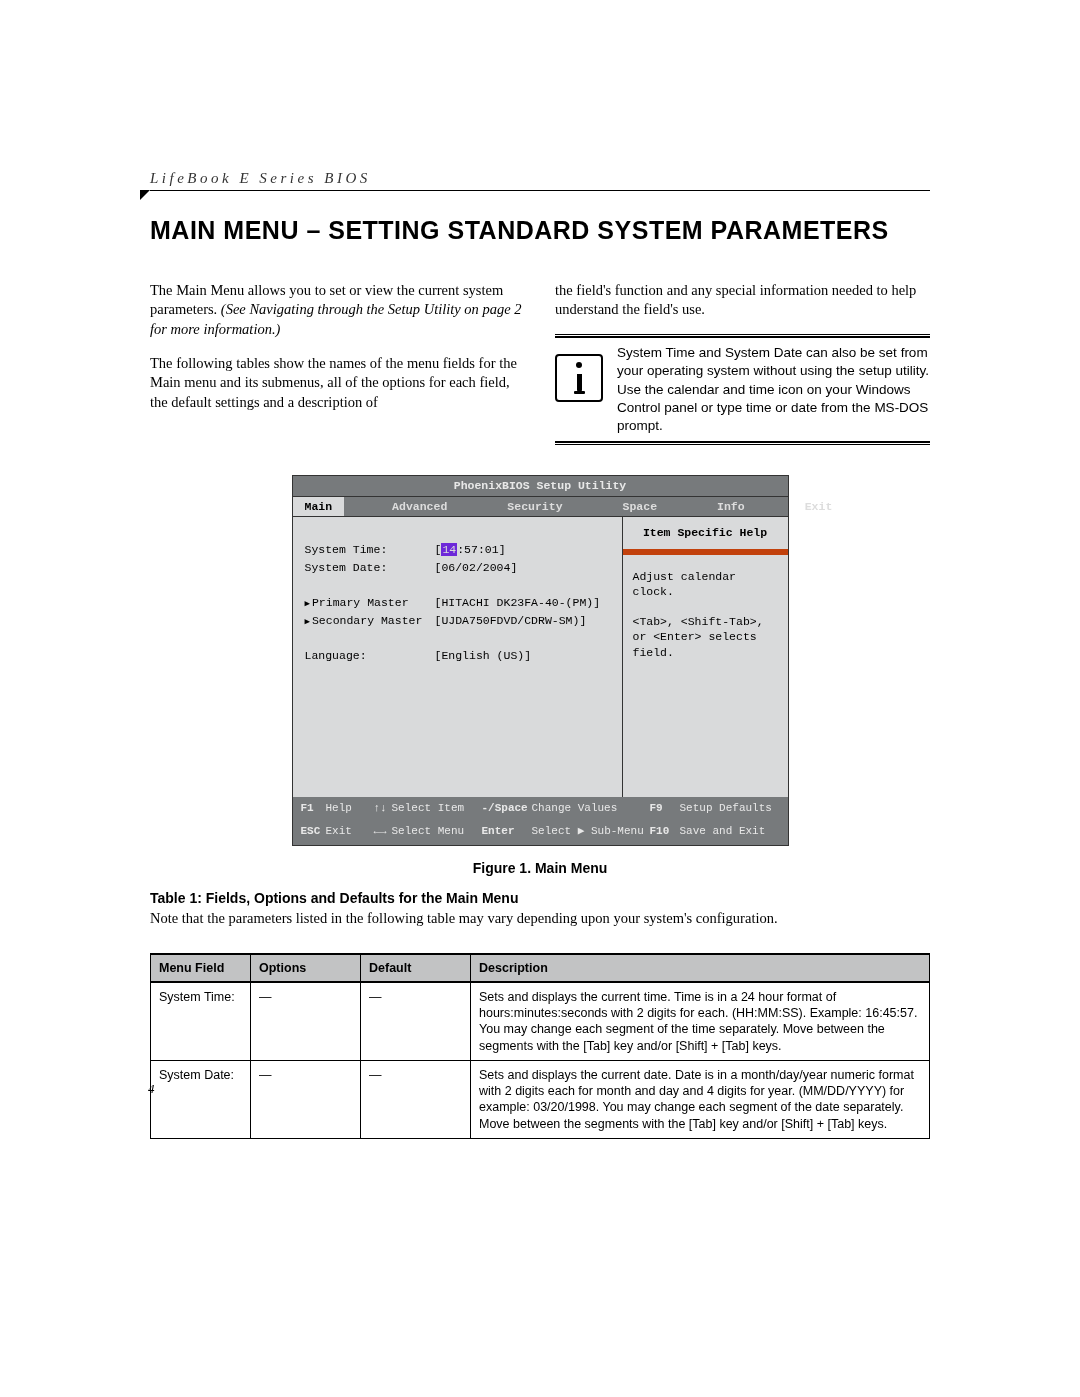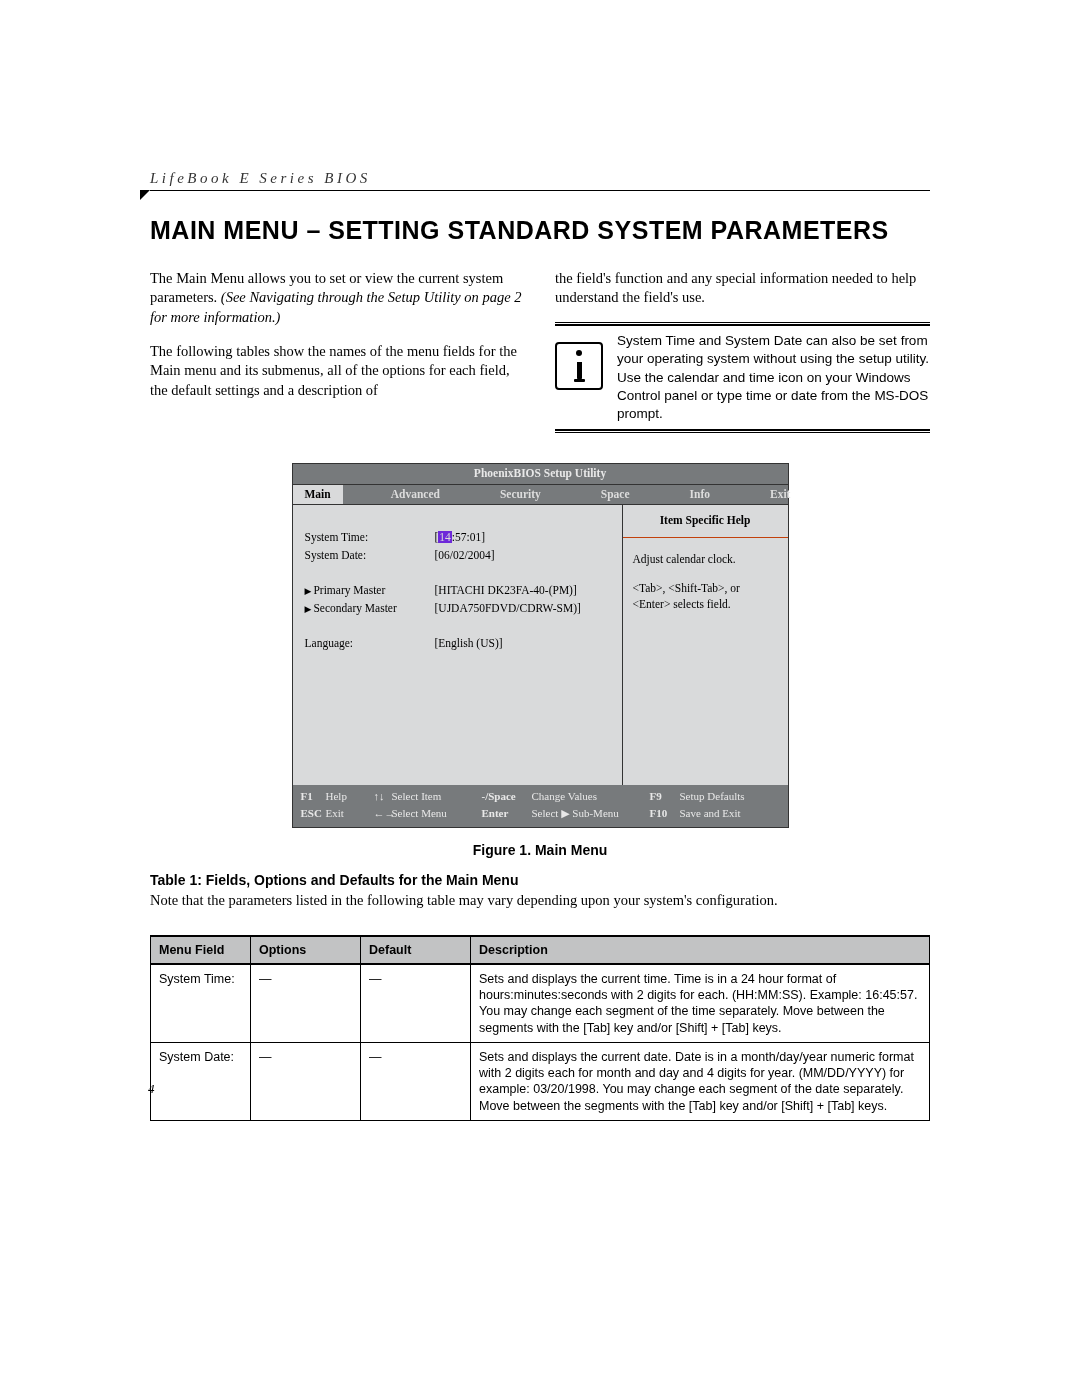--- a/index.html
+++ b/index.html
@@ -36,21 +36,21 @@
     width: 0;
     height: 0;
     border-top: 10px solid #000;
     border-right: 10px solid transparent;
   }
   h1.main-title {
     font-family: 'Helvetica Neue', Arial, sans-serif;
     font-weight: 700;
     font-size: 25px;
     letter-spacing: 0.5px;
-    margin: 25px 0 9px 0;
+    margin: 25px 0 21px 0;
   }
   .two-col {
     display: flex;
     gap: 30px;
     font-size: 14.5px;
     line-height: 1.35;
   }
   .two-col .col {
     flex: 1;
   }
@@ -125,21 +125,21 @@
     border-bottom: 1px solid #000;
     padding-top: 1px;
     margin-top: 6px;
   }
 
   
   .bios {
     margin: 30px auto 0 auto;
     width: 495px;
     border: 1px solid #333;
-    font-family: Liberation Serif, serif;
+    font-family: Liberation Mono, monospace;
     font-size: 11.5px;
     line-height: 1.35;
     color: #000;
   }
   .bios-title {
     background: #777a7c;
     color: #e8e8e8;
     text-align: center;
     padding: 2px 0;
     font-weight: bold;
@@ -189,33 +189,33 @@
     margin-right: 2px;
   }
   .bios-right {
     width: 165px;
     padding: 0;
   }
   .bios-help-title {
     text-align: center;
     font-weight: bold;
     padding: 8px 16px;
-    border-bottom: 1px solid #c2410c;
+    border-bottom: 6px solid #c2410c;
   }
   .bios-help-body {
     padding: 14px 10px;
   }
   .bios-footer {
     background: #777a7c;
     color: #e8e8e8;
     font-weight: normal;
     padding: 4px 8px 6px 8px;
     display: grid;
     grid-template-columns: 25px 48px 18px 90px 50px 118px 30px auto;
-    row-gap: 2px;
+    row-gap: 8px;
     white-space: nowrap;
     font-size: 11px;
   }
   .bios-footer .k { font-weight: bold; }
 
   .figure-caption {
     text-align: center;
     font-family: 'Helvetica Neue', Arial, sans-serif;
     font-weight: bold;
     font-size: 14px;

